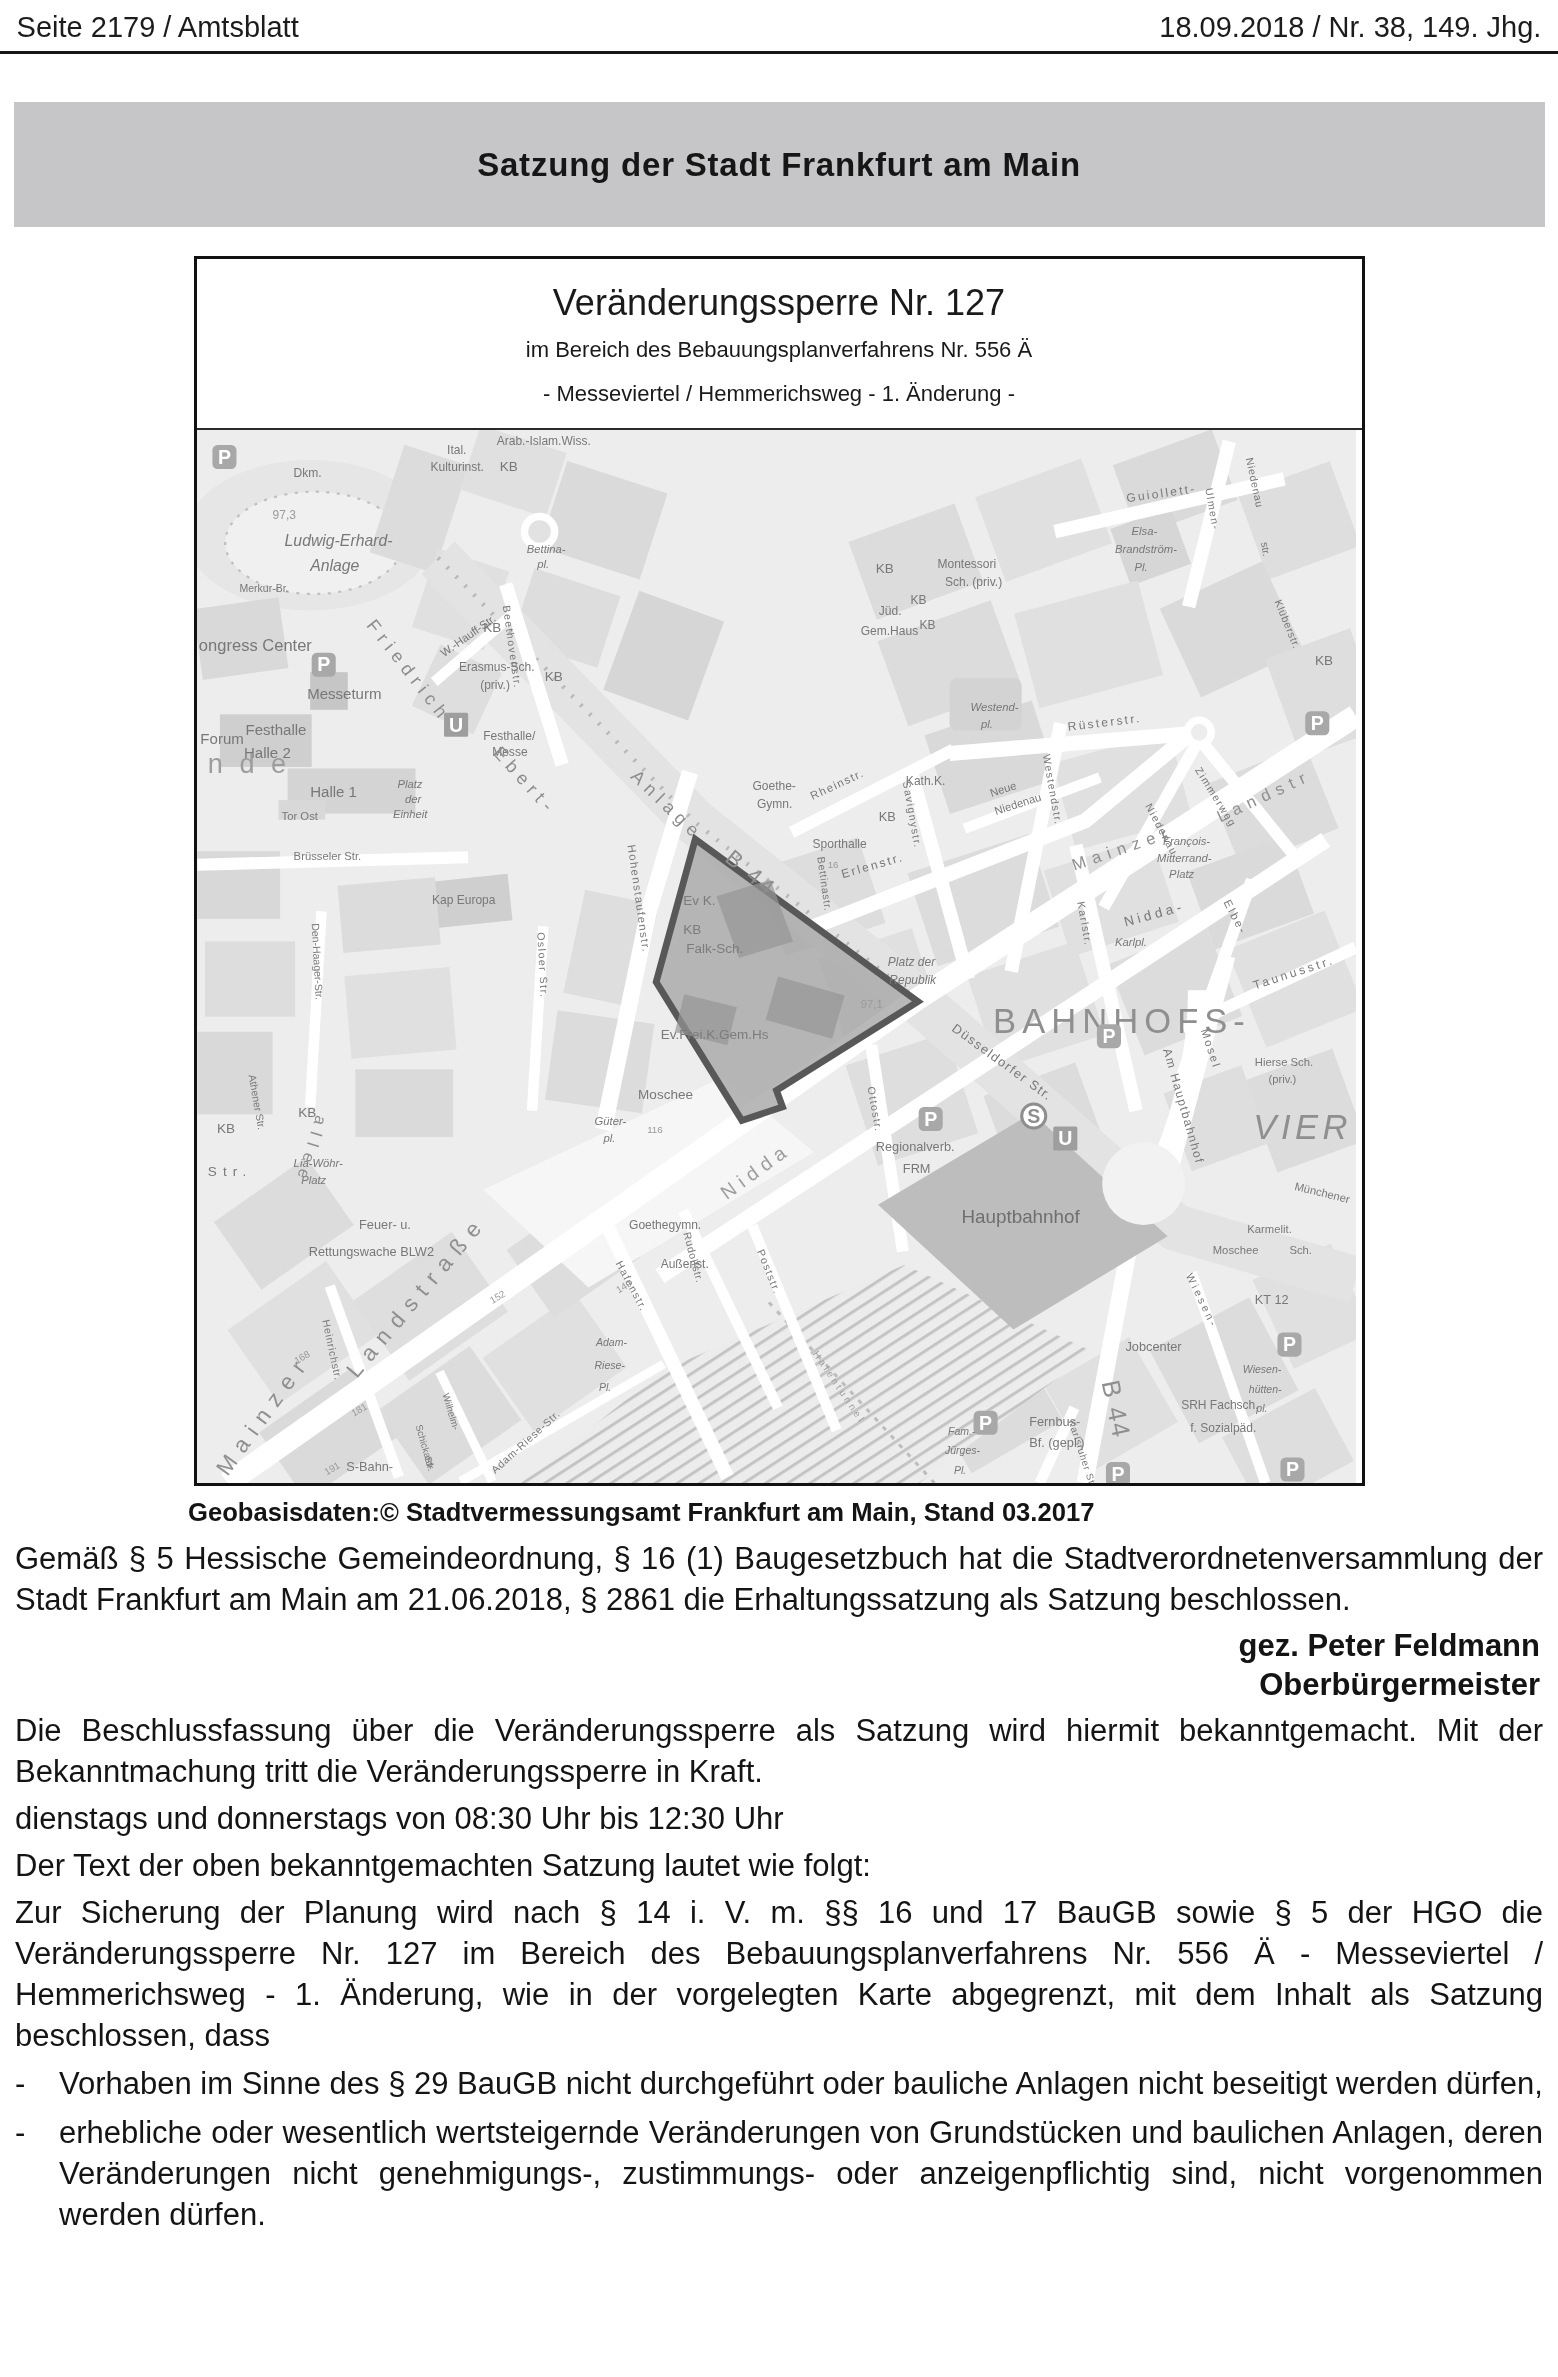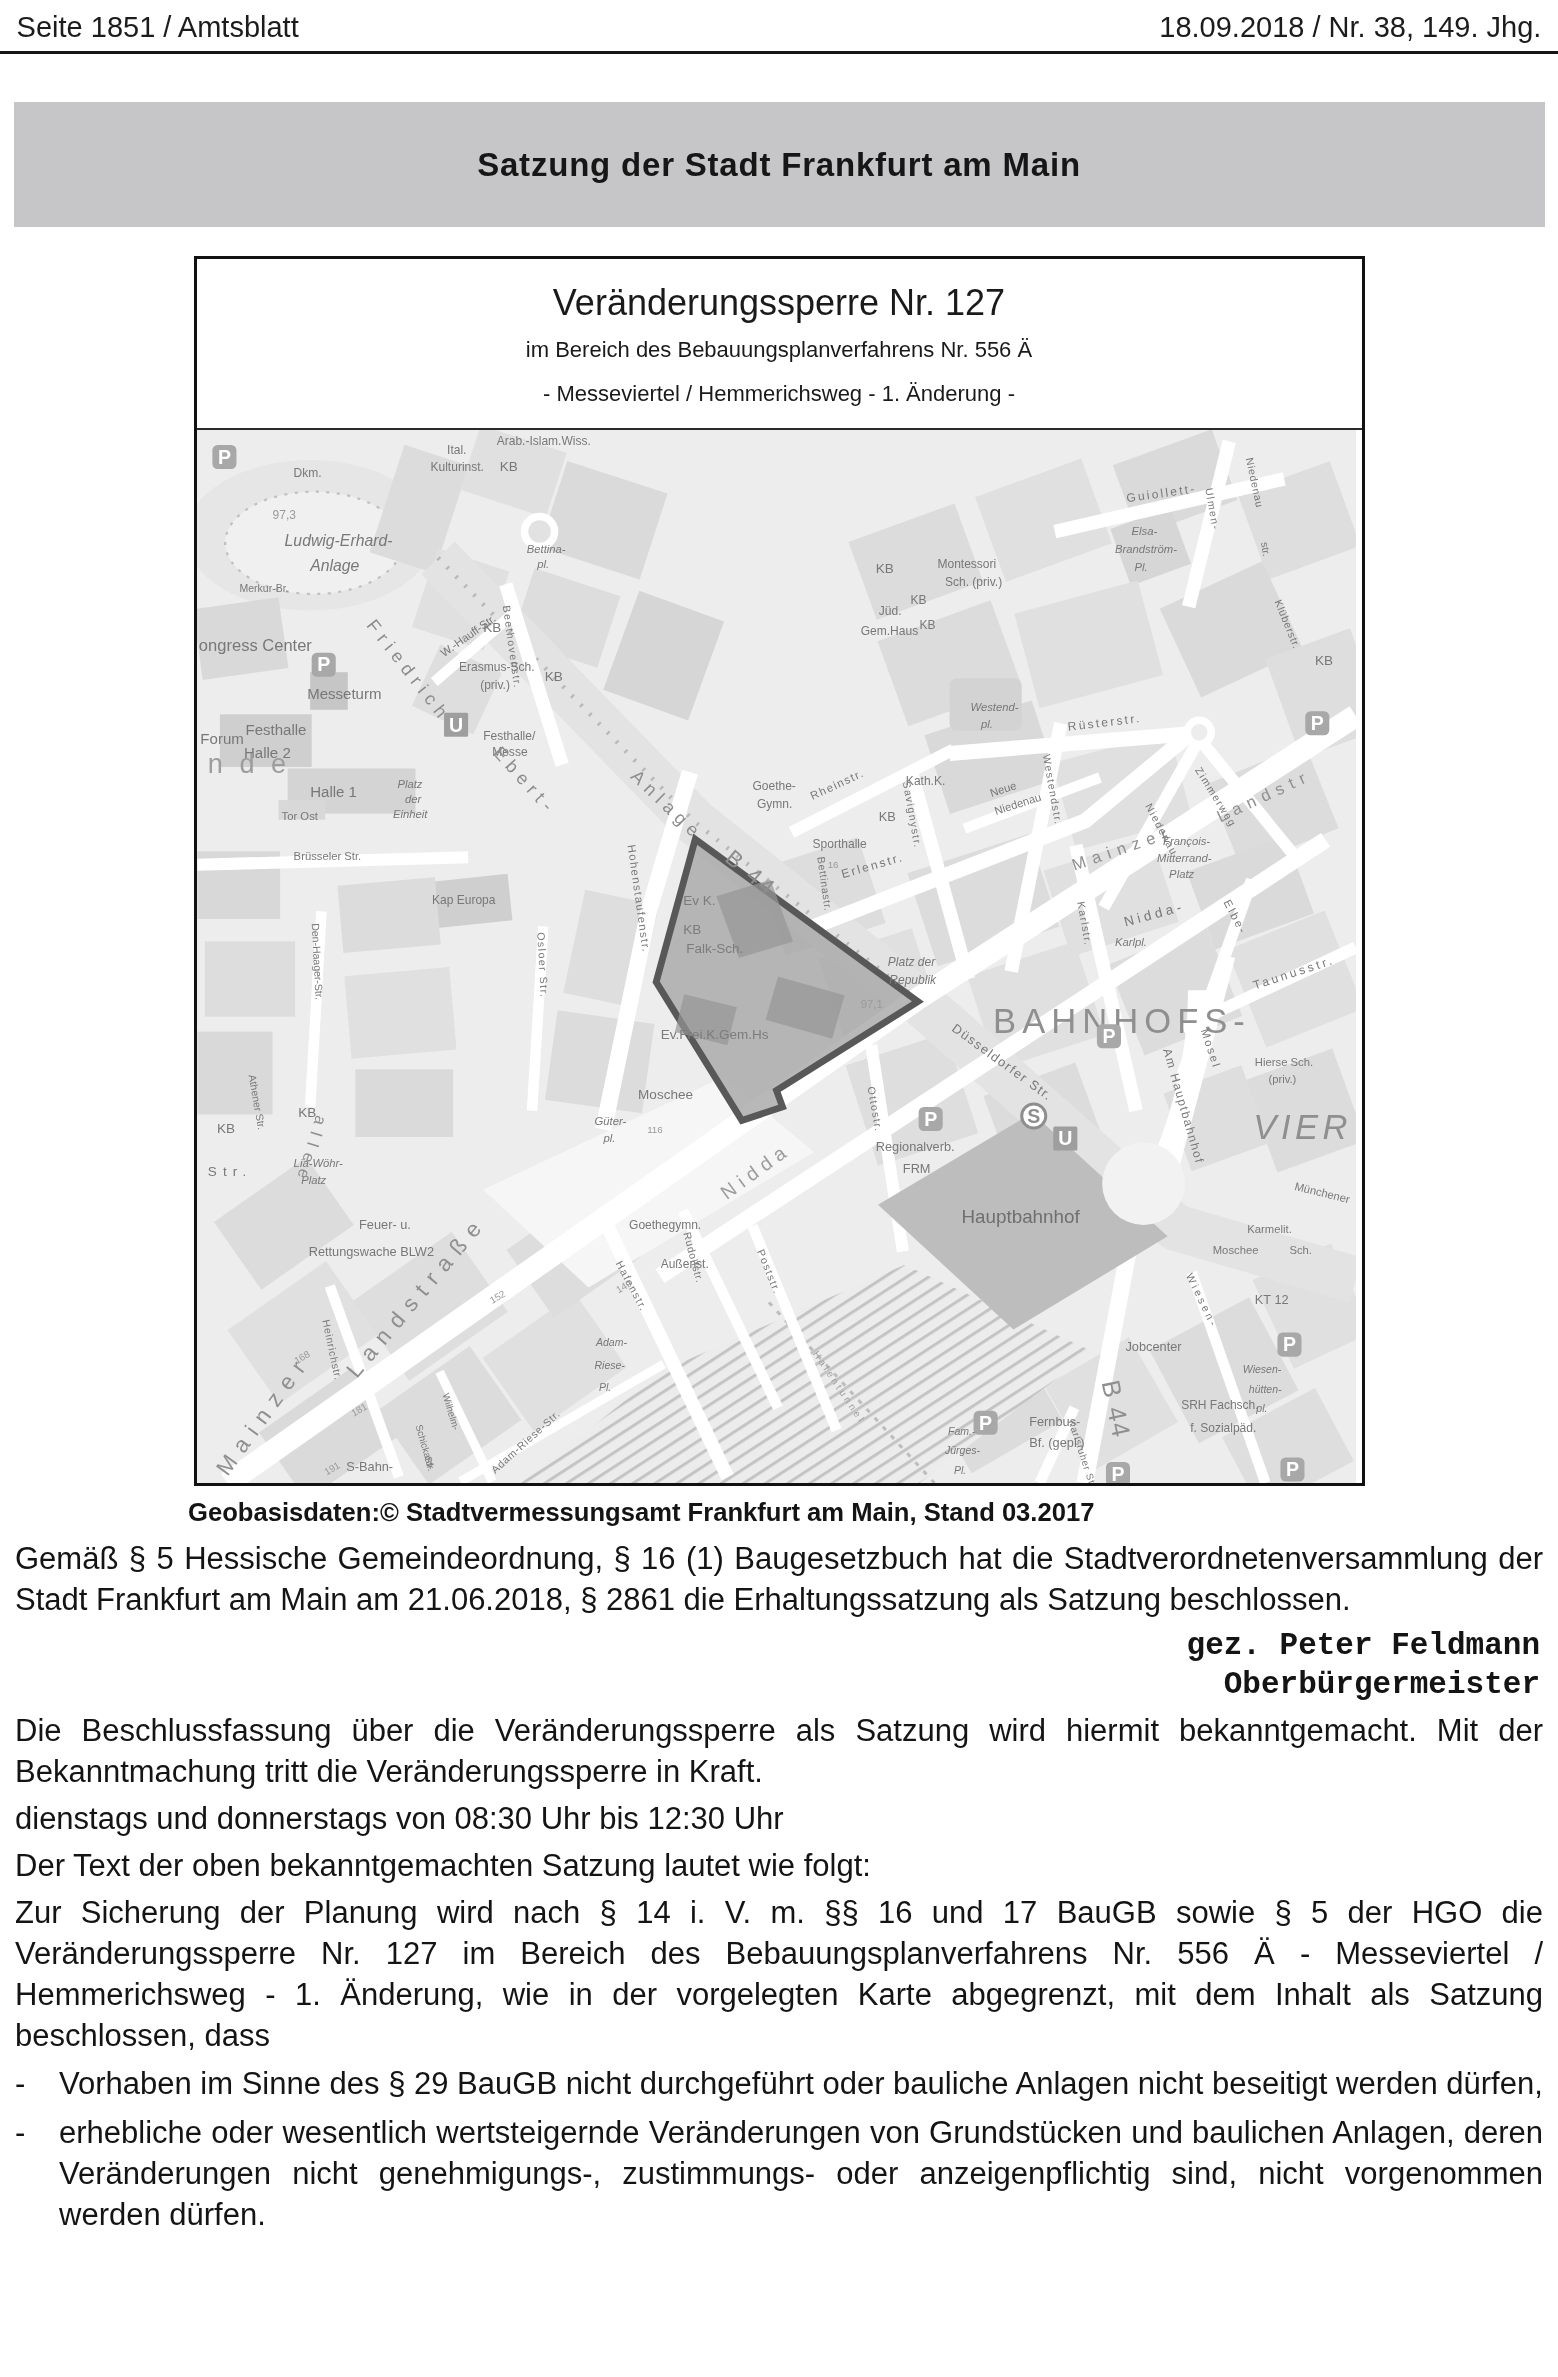--- a/index.html
+++ b/index.html
@@ -11,30 +11,30 @@
   .mapbox{width:1165px;margin:29px auto 0 auto;border:3px solid #111;}
   .mapbox .titles{text-align:center;padding:18px 7.5px 12px 7.5px;background:#fff;}
   .mapbox .t1{font-size:36px;line-height:51px;}
   .mapbox .t2,.mapbox .t3{font-size:22px;line-height:44px;}
   .mapwrap{border-top:2.3px solid #2a2a2a;line-height:0;}
   svg.map{display:block;background:#ededed;}
   .caption{margin:12px 0 0 188px;font-size:25.6px;color:#141414;font-weight:bold;}
   .bodytext{margin:10.5px 15px 0 15px;font-size:31px;line-height:41px;color:#141414;}
   .para{margin:6px 0 0 0;text-align:justify;}
   .para.noj{text-align:left;}
-  .sig{margin:6px 3px 0 0;text-align:right;font-weight:bold;line-height:39px;font-family:Liberation Mono, monospace;}
+  .sig{margin:6px 3px 0 0;text-align:right;font-weight:bold;line-height:39px;}
   .bullet{margin:7.5px 0 0 0;padding-left:44px;text-align:justify;}
   .bullet .dash{display:inline-block;width:44px;margin-left:-44px;}
   text{font-family:"Liberation Sans",sans-serif;}
 </style>
 </head>
 <body>
 
 <div class="header">
-  <span>Seite 1851 / Amtsblatt</span>
+  <span>Seite 2179 / Amtsblatt</span>
   <span>18.09.2018 / Nr. 38, 149. Jhg.</span>
 </div>
 
 <div class="banner" style="background: rgb(198, 198, 200);">
   <span class="title">Satzung der Stadt Frankfurt am Main</span>
 </div>
 
 <div class="mapbox">
   <div class="titles">
     <div class="t1">Veränderungssperre Nr. 127</div>

